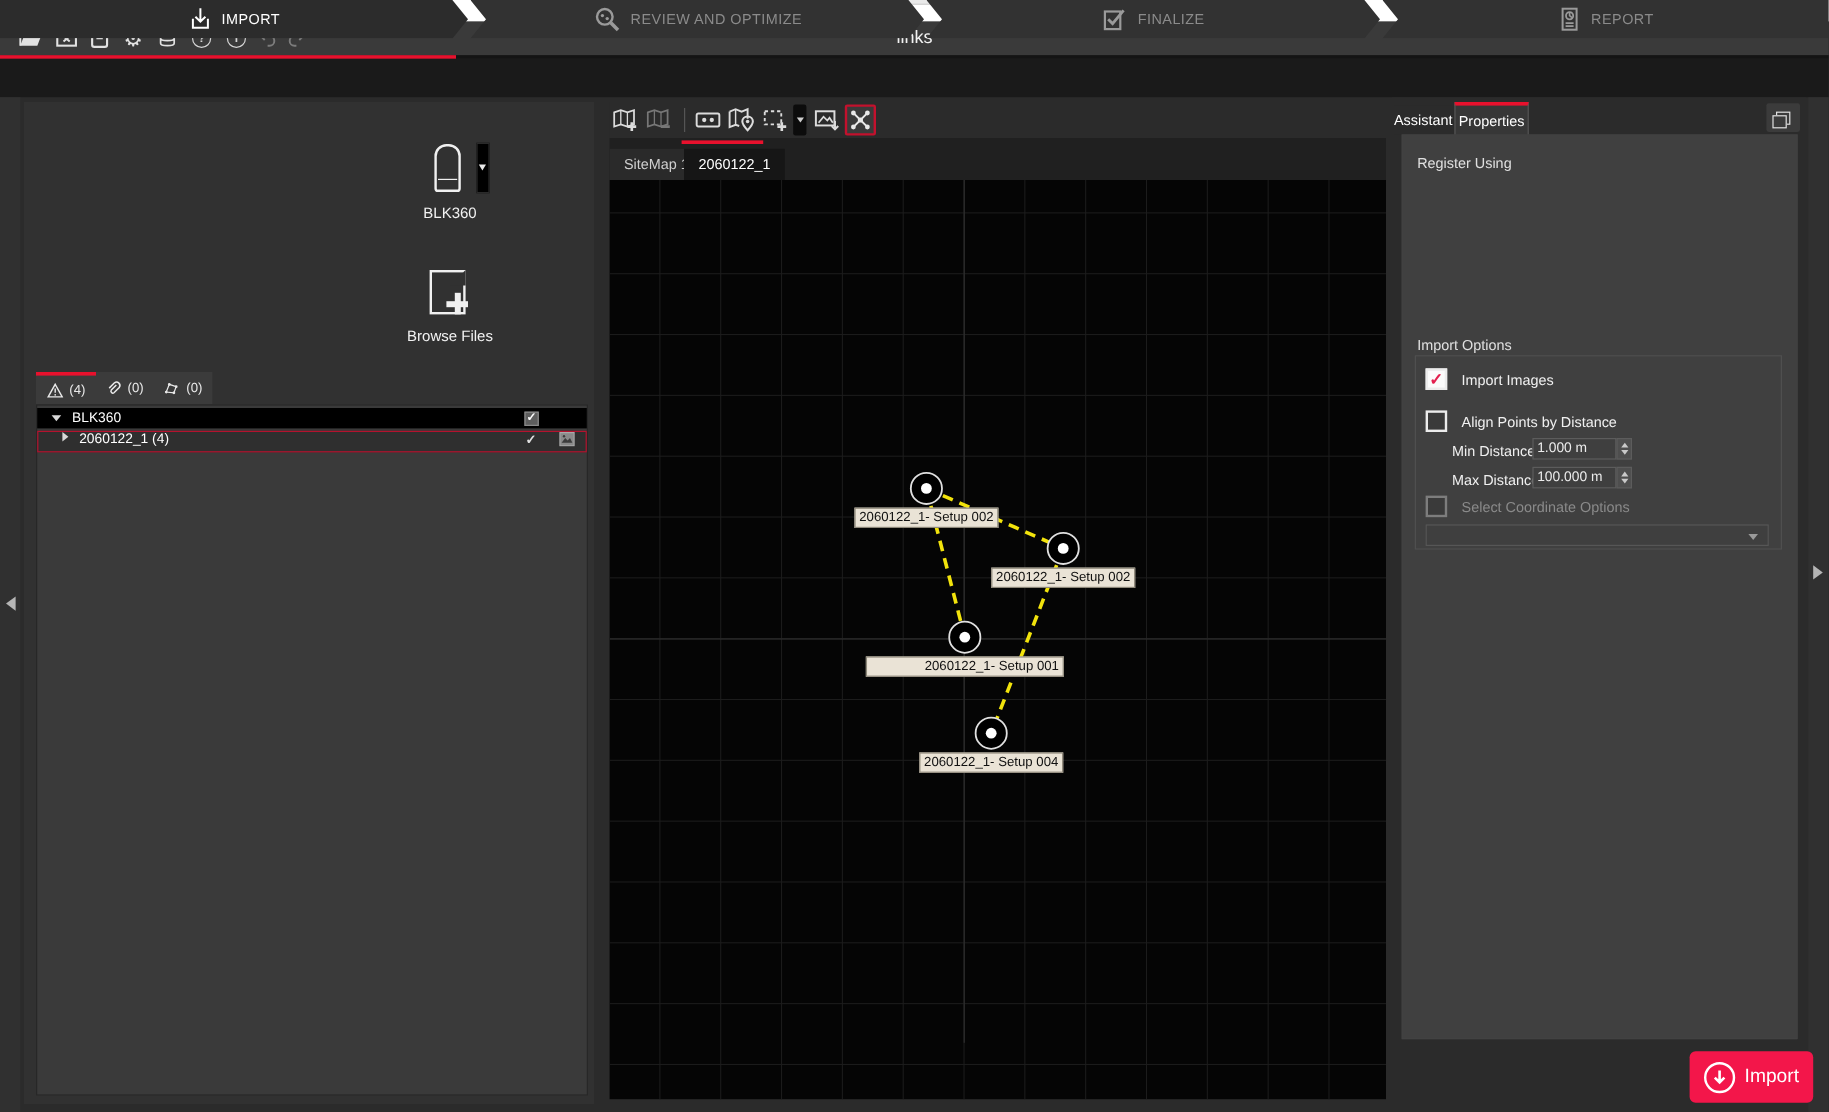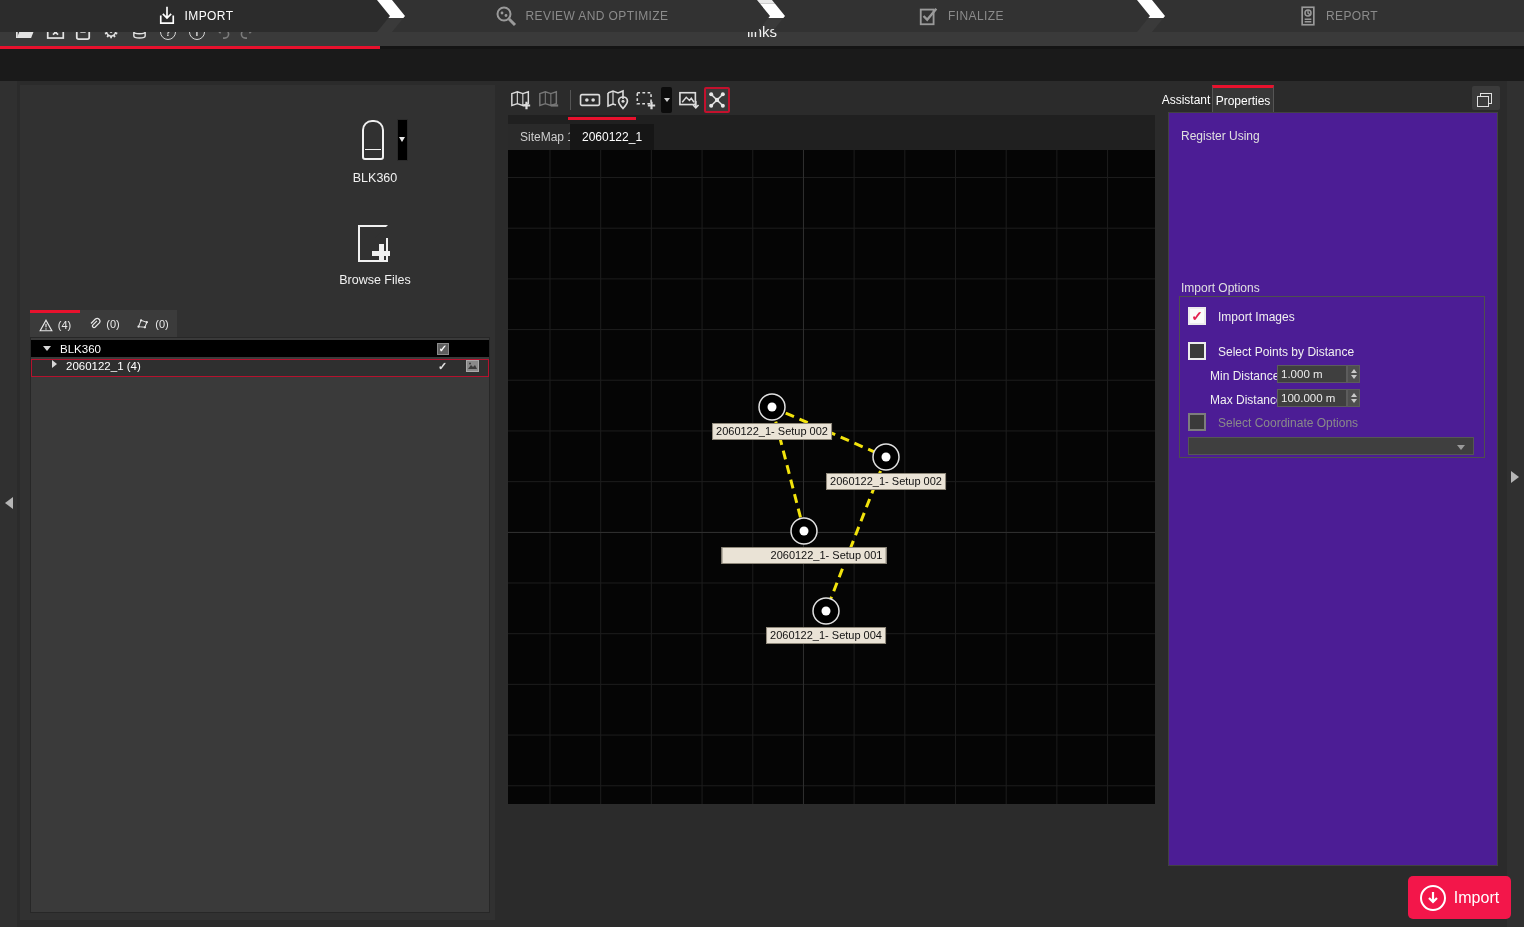--- a/index.html
+++ b/index.html
@@ -79,37 +79,37 @@
   .tool-sep{width:1px;height:20px;background:#555;margin:0 6px;}
   .tool-drop{width:11px;height:26px;background:#0c0c0c;border-radius:2px;display:flex;align-items:center;justify-content:center;margin-right:4px;}
   .tool-drop::after{content:"";width:0;height:0;border-left:3.5px solid transparent;border-right:3.5px solid transparent;border-top:4px solid #cfcfcf;}
   .tool-active{border:2px solid #c3112d;border-radius:2px;background:#3a3a3a;box-sizing:border-box;width:26px;height:26px;}
   .map-tabs{left:508px;top:115px;width:647px;height:35px;background:#202020;}
   .mtab{position:absolute;top:9px;height:26px;display:flex;align-items:center;padding:0 12px;font-size:12px;}
   .mtab.inactive{left:0;background:#2a2a2a;color:#cfcfcf;}
   .mtab.active{left:62px;background:#161616;color:#fff;}
   .mtab-redline{left:60px;top:2px;width:68px;height:3px;background:#e8112d;}
   
-  #canvas{left:508px;top:150px;width:647px;height:654px;background-color:#050505;overflow:hidden;
+  #canvas{left:508px;top:150px;width:647px;height:766px;background-color:#050505;overflow:hidden;
     background-image:linear-gradient(to right,#1c1c1c 1px,transparent 1px),linear-gradient(to bottom,#1c1c1c 1px,transparent 1px);
     background-size:50.7px 50.7px;background-position:41.5px 27px;}
   .axis-v{position:absolute;left:295px;top:0;width:1px;height:719px;background:#2e2e2e;}
   .axis-h{position:absolute;left:0;top:382px;width:647px;height:1px;background:#2e2e2e;}
   #links-svg{position:absolute;left:0;top:0;}
   .setup-label{position:absolute;transform:translateX(-50%);background:#eae3d6;border:1px solid #8e887a;color:#111;
     font-size:11px;line-height:15px;padding:0 3px;white-space:nowrap;font-family:"Liberation Sans",sans-serif;}
   
   .right-area{left:1160px;top:81px;width:345px;height:846px;background:#2b2b2b;}
   .rtab{position:absolute;display:flex;align-items:center;justify-content:center;font-size:12px;}
   .rtab.inactive{left:2px;top:7px;width:48px;height:24px;color:#fff;background:#2b2b2b;}
   .rtab.active{left:52px;top:4px;width:62px;height:28px;color:#fff;background:#373737;border:1px solid #555;border-bottom:none;border-top:3px solid #e8112d;box-sizing:border-box;}
   .float-btn{left:312px;top:5px;width:28px;height:24px;background:#3b3b3b;border-radius:2px;display:flex;align-items:center;justify-content:center;}
   .layers-glyph{width:10px;height:9px;border:1.5px solid #e0e0e0;position:relative;background:#3b3b3b;}
   .layers-glyph::before{content:"";position:absolute;left:-4px;top:2px;width:10px;height:9px;border:1.5px solid #e0e0e0;background:#3b3b3b;}
-  .rcontent{left:8px;top:31px;width:330px;height:754px;background:#4c1d95;border:1px solid #424242;box-sizing:border-box;}
+  .rcontent{left:8px;top:31px;width:330px;height:754px;background:#404040;border:1px solid #424242;box-sizing:border-box;}
   .section-label{position:absolute;color:#e0e0e0;font-size:12px;}
   .groupbox{position:absolute;border:1px solid #4f4f4f;box-sizing:border-box;}
   .cb{position:absolute;width:14px;height:14px;border:2px solid #ececec;background:#3a3a3a;box-sizing:content-box;display:flex;align-items:center;justify-content:center;}
   .cb.checked{background:#fbfbfb;}
   .cb.checked::after{content:"✓";color:#e3204f;font-size:14px;font-weight:bold;line-height:1;}
   .cb.dim{border-color:#7d7d7d;}
   .opt-label{position:absolute;color:#f0f0f0;font-size:12px;}
   .opt-label.dim{color:#8a8a8a;}
   .num-input{position:absolute;width:62px;height:16px;background:#3f3f3f;border:1px solid #5c5c5c;color:#ececec;font-size:11.5px;font-family:"Liberation Sans",sans-serif;padding:0 3px;box-sizing:content-box;}
   .spinner{position:absolute;width:13px;height:18px;background:#4e4e4e;border:1px solid #5c5c5c;box-sizing:border-box;display:flex;flex-direction:column;align-items:center;justify-content:center;gap:2px;}
@@ -396,21 +396,21 @@
     </div>
 
   <div class="abs rcontent">
     <div class="section-label" style="left:12px;top:16px;">Register Using</div>
 
     <div class="section-label" style="left:12px;top:168px;">Import Options</div>
     <div class="groupbox" style="left:10px;top:183px;width:306px;height:162px;">
       <span class="cb checked" style="left:8px;top:10px;"></span>
       <span class="opt-label" style="left:38px;top:13px;">Import Images</span>
       <span class="cb" style="left:8px;top:45px;"></span>
-      <span class="opt-label" style="left:38px;top:48px;">Select Points by Distance</span>
+      <span class="opt-label" style="left:38px;top:48px;">Align Points by Distance</span>
       <span class="opt-label" style="left:30px;top:72px;">Min Distance</span>
       <input class="num-input" style="left: 97px; top: 68px;" value="1.000 m">
       <span class="spinner" style="left:167px;top:68px;">
           <span class="spin-up"></span>
           <span class="spin-down"></span>
         </span>
       <span class="opt-label" style="left:30px;top:96px;">Max Distance</span>
       <input class="num-input" style="left: 97px; top: 92px;" value="100.000 m">
       <span class="spinner" style="left:167px;top:92px;">
           <span class="spin-up"></span>

